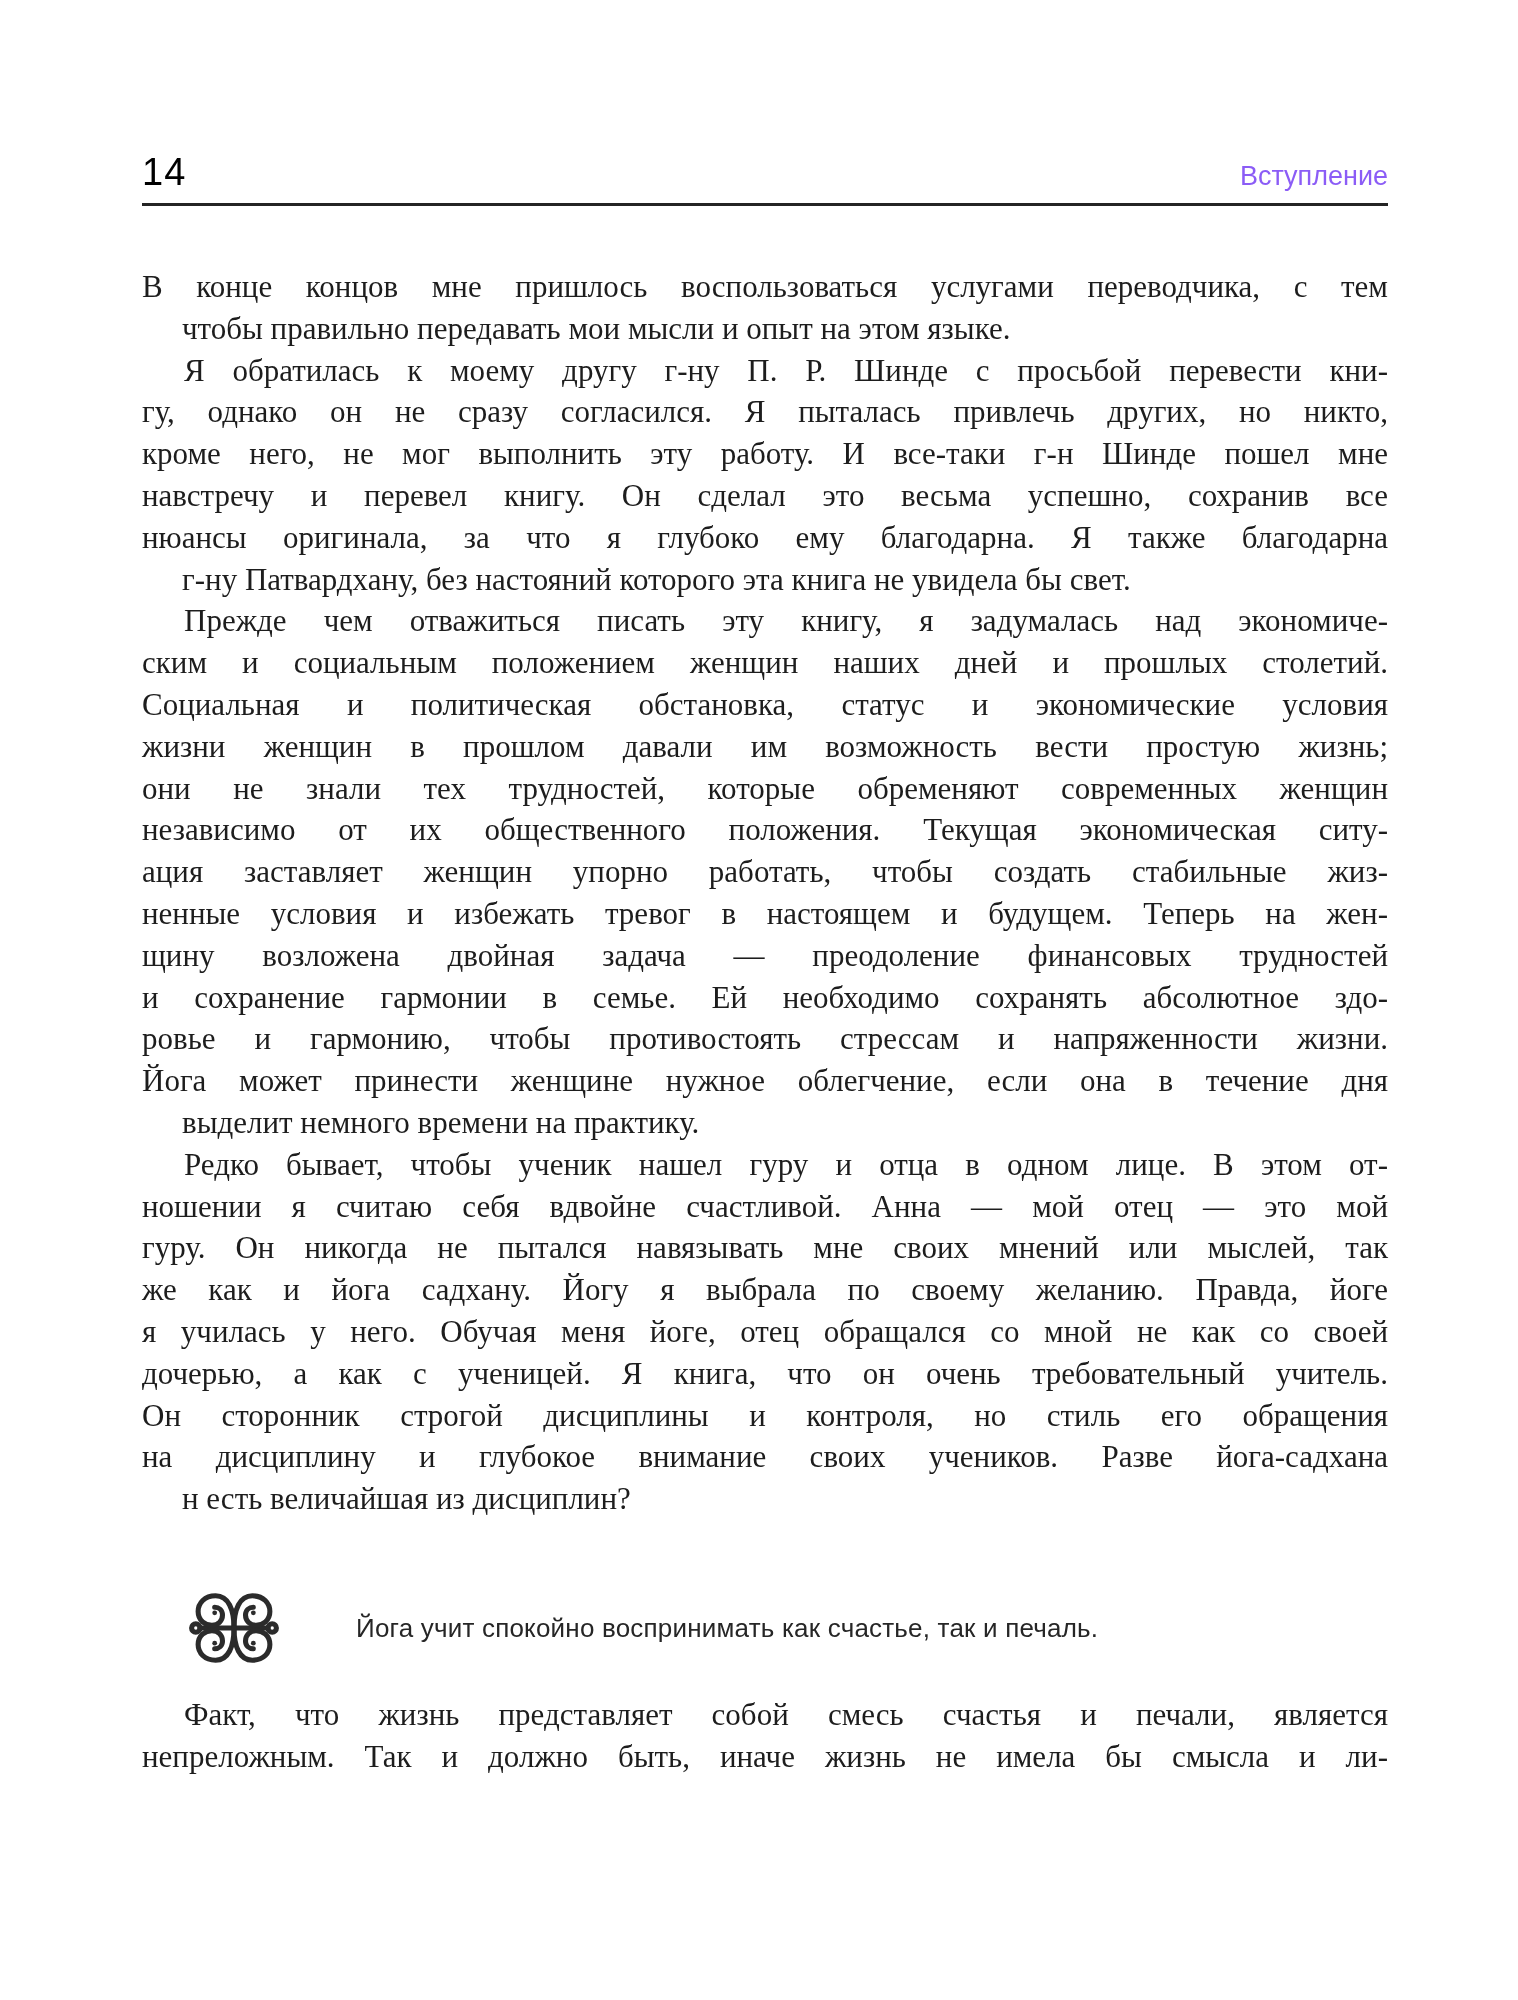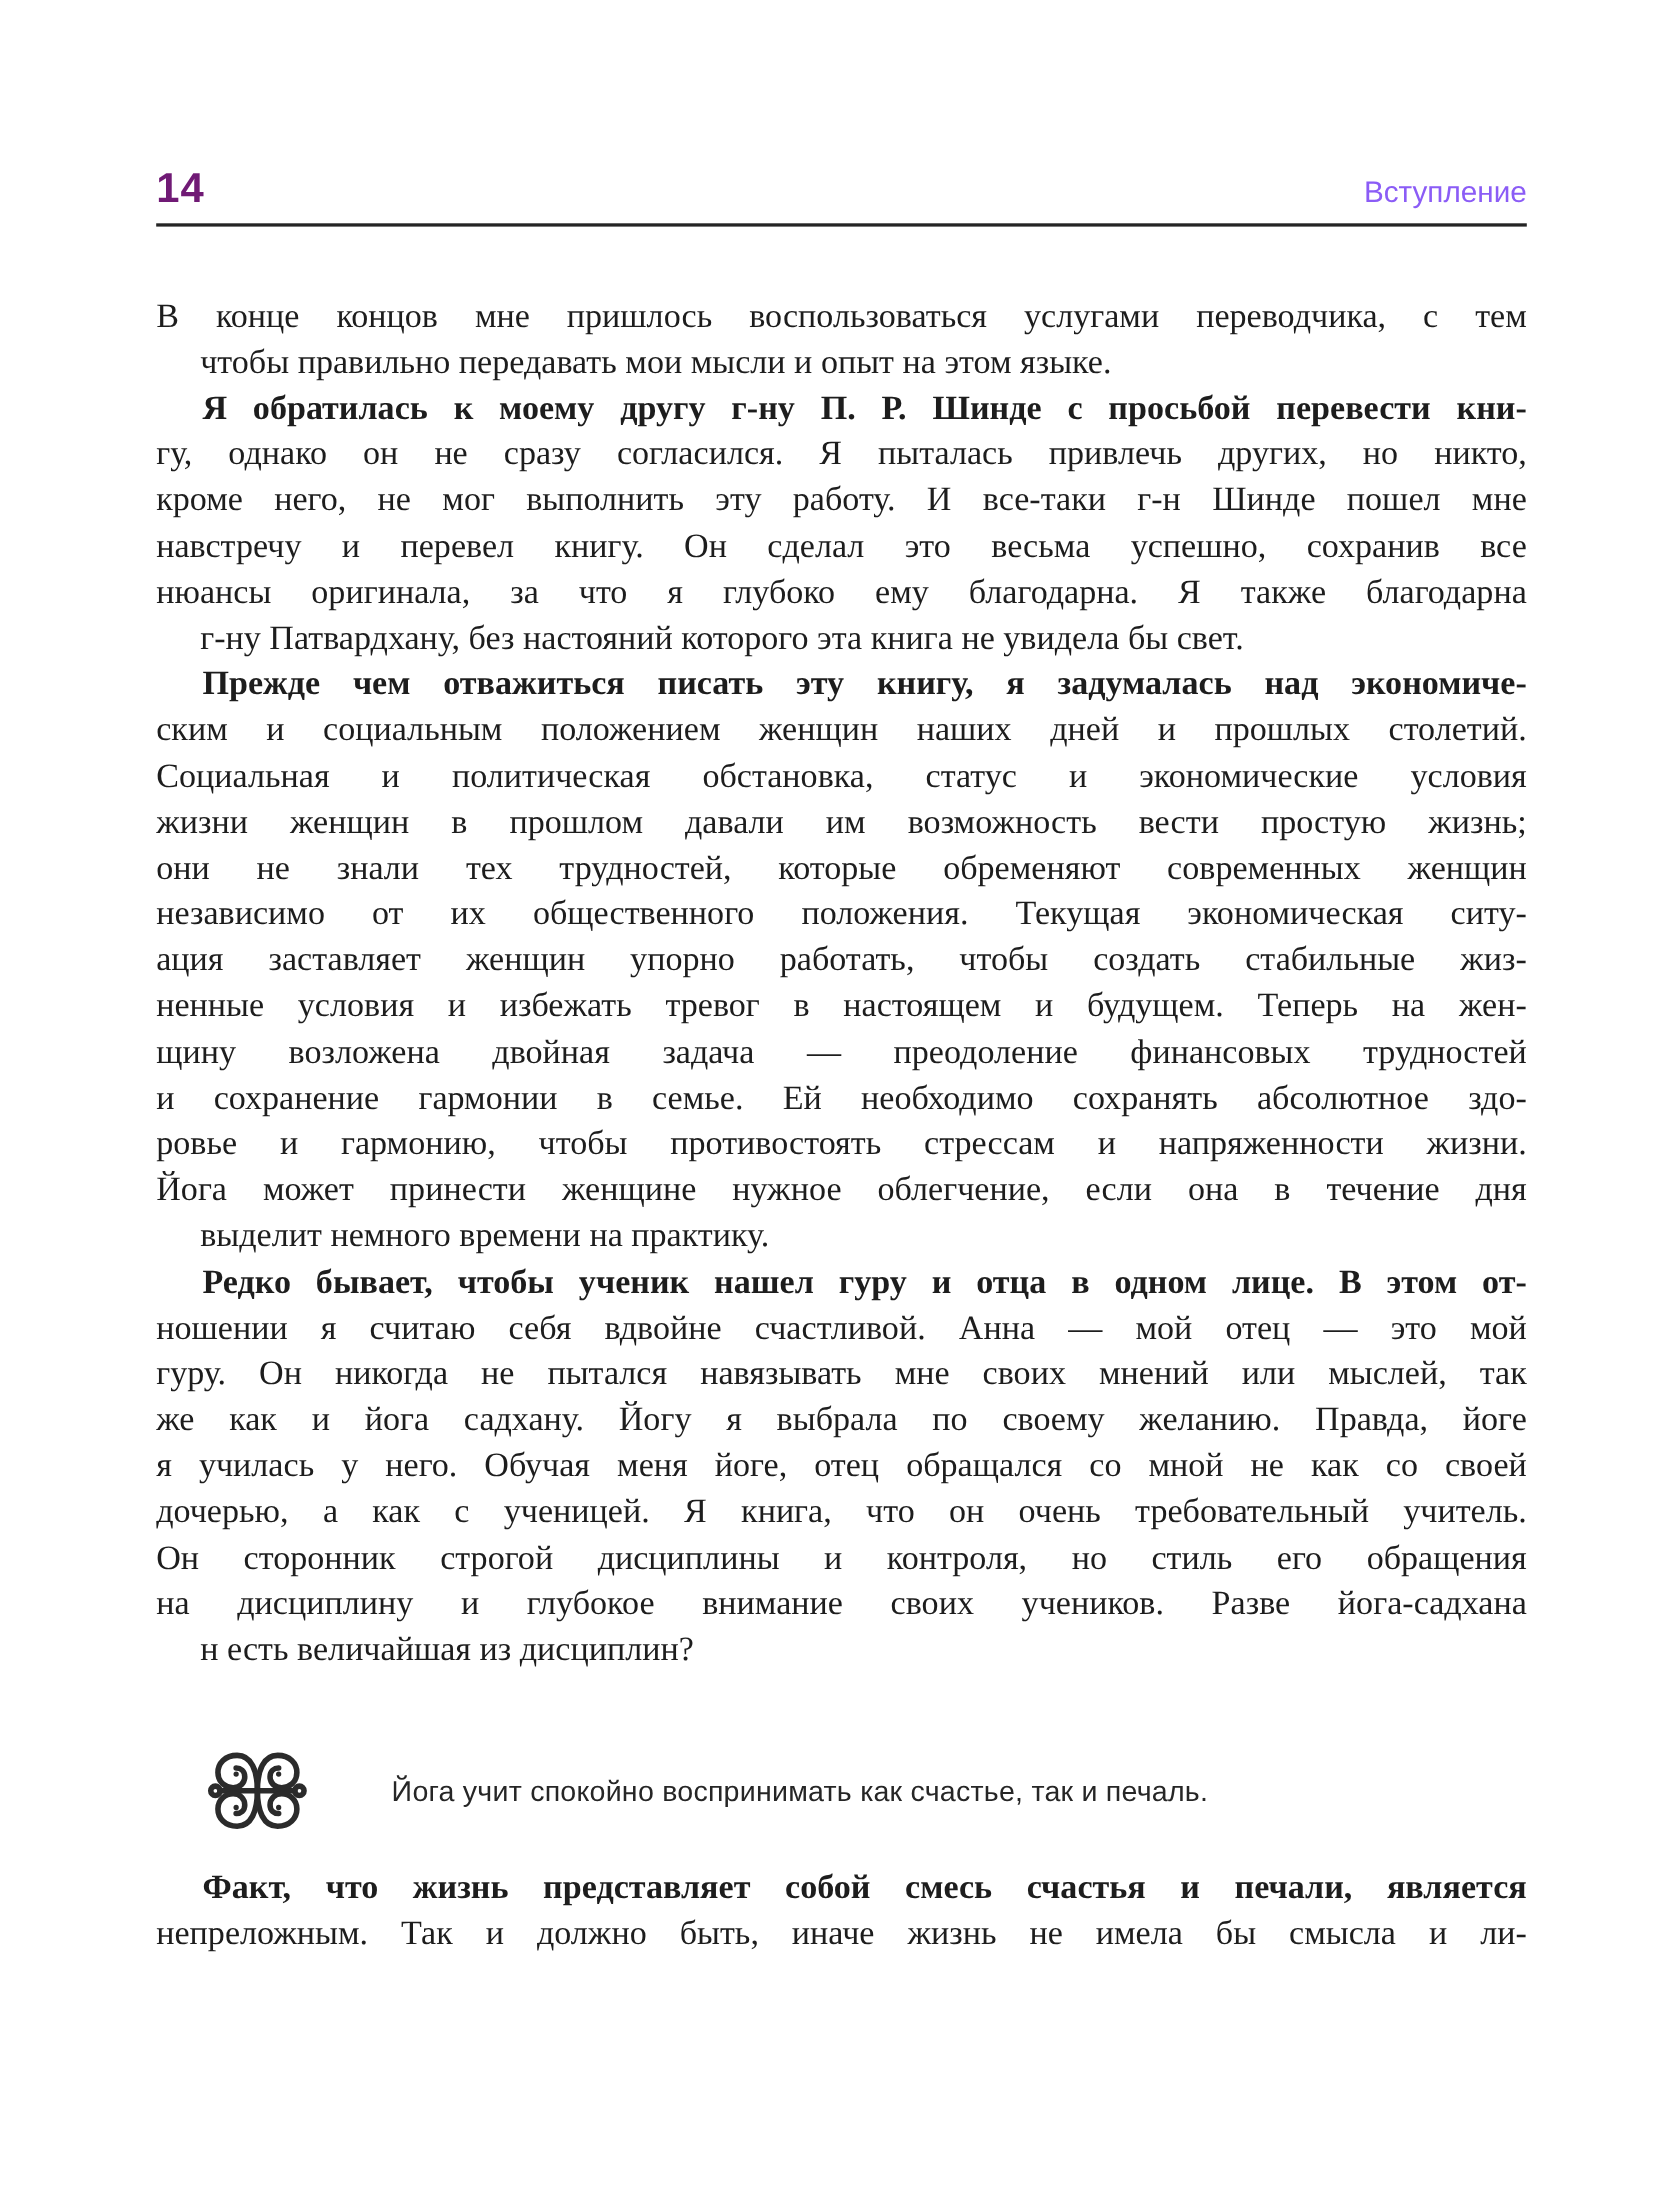--- a/index.html
+++ b/index.html
@@ -17,21 +17,21 @@
     overflow: hidden;
   }
   
   .running-head {
     position: absolute;
     left: 142px; width: 1246px; top: 152px;
     display: flex; justify-content: space-between; align-items: baseline;
     font-family: "Liberation Sans", sans-serif;
   }
   .page-number {
-    font-size: 38px; line-height: 40px; color: #701a75; font-weight: 700;
+    font-size: 38px; line-height: 40px; color: #000000; font-weight: 400;
     letter-spacing: 1px;
   }
   .section-title {
     font-size: 27px; line-height: 32px; color: #8b5cf6; font-weight: 400;
   }
   .head-rule {
     position: absolute;
     left: 142px; width: 1246px; top: 203px; height: 3px;
     background: #242424;
   }
@@ -49,21 +49,21 @@
     text-align: justify;
     text-align-last: justify;
     -moz-text-align-last: justify;
     white-space: normal;
   }
   .line.last-left {
     text-align-last: left;
     margin-left: 40px;
     -moz-text-align-last: left;
   }
-  .line.indent { text-indent: 42px; font-weight: bold; }
+  .line.indent { text-indent: 42px; }
   
   .callout {
     position: absolute;
     left: 142px; width: 1246px; top: 1582px; height: 92px;
     display: flex; align-items: center;
   }
   .ornament {
     margin-left: 46px;
     flex: 0 0 auto;
     width: 92px; height: 82px;

